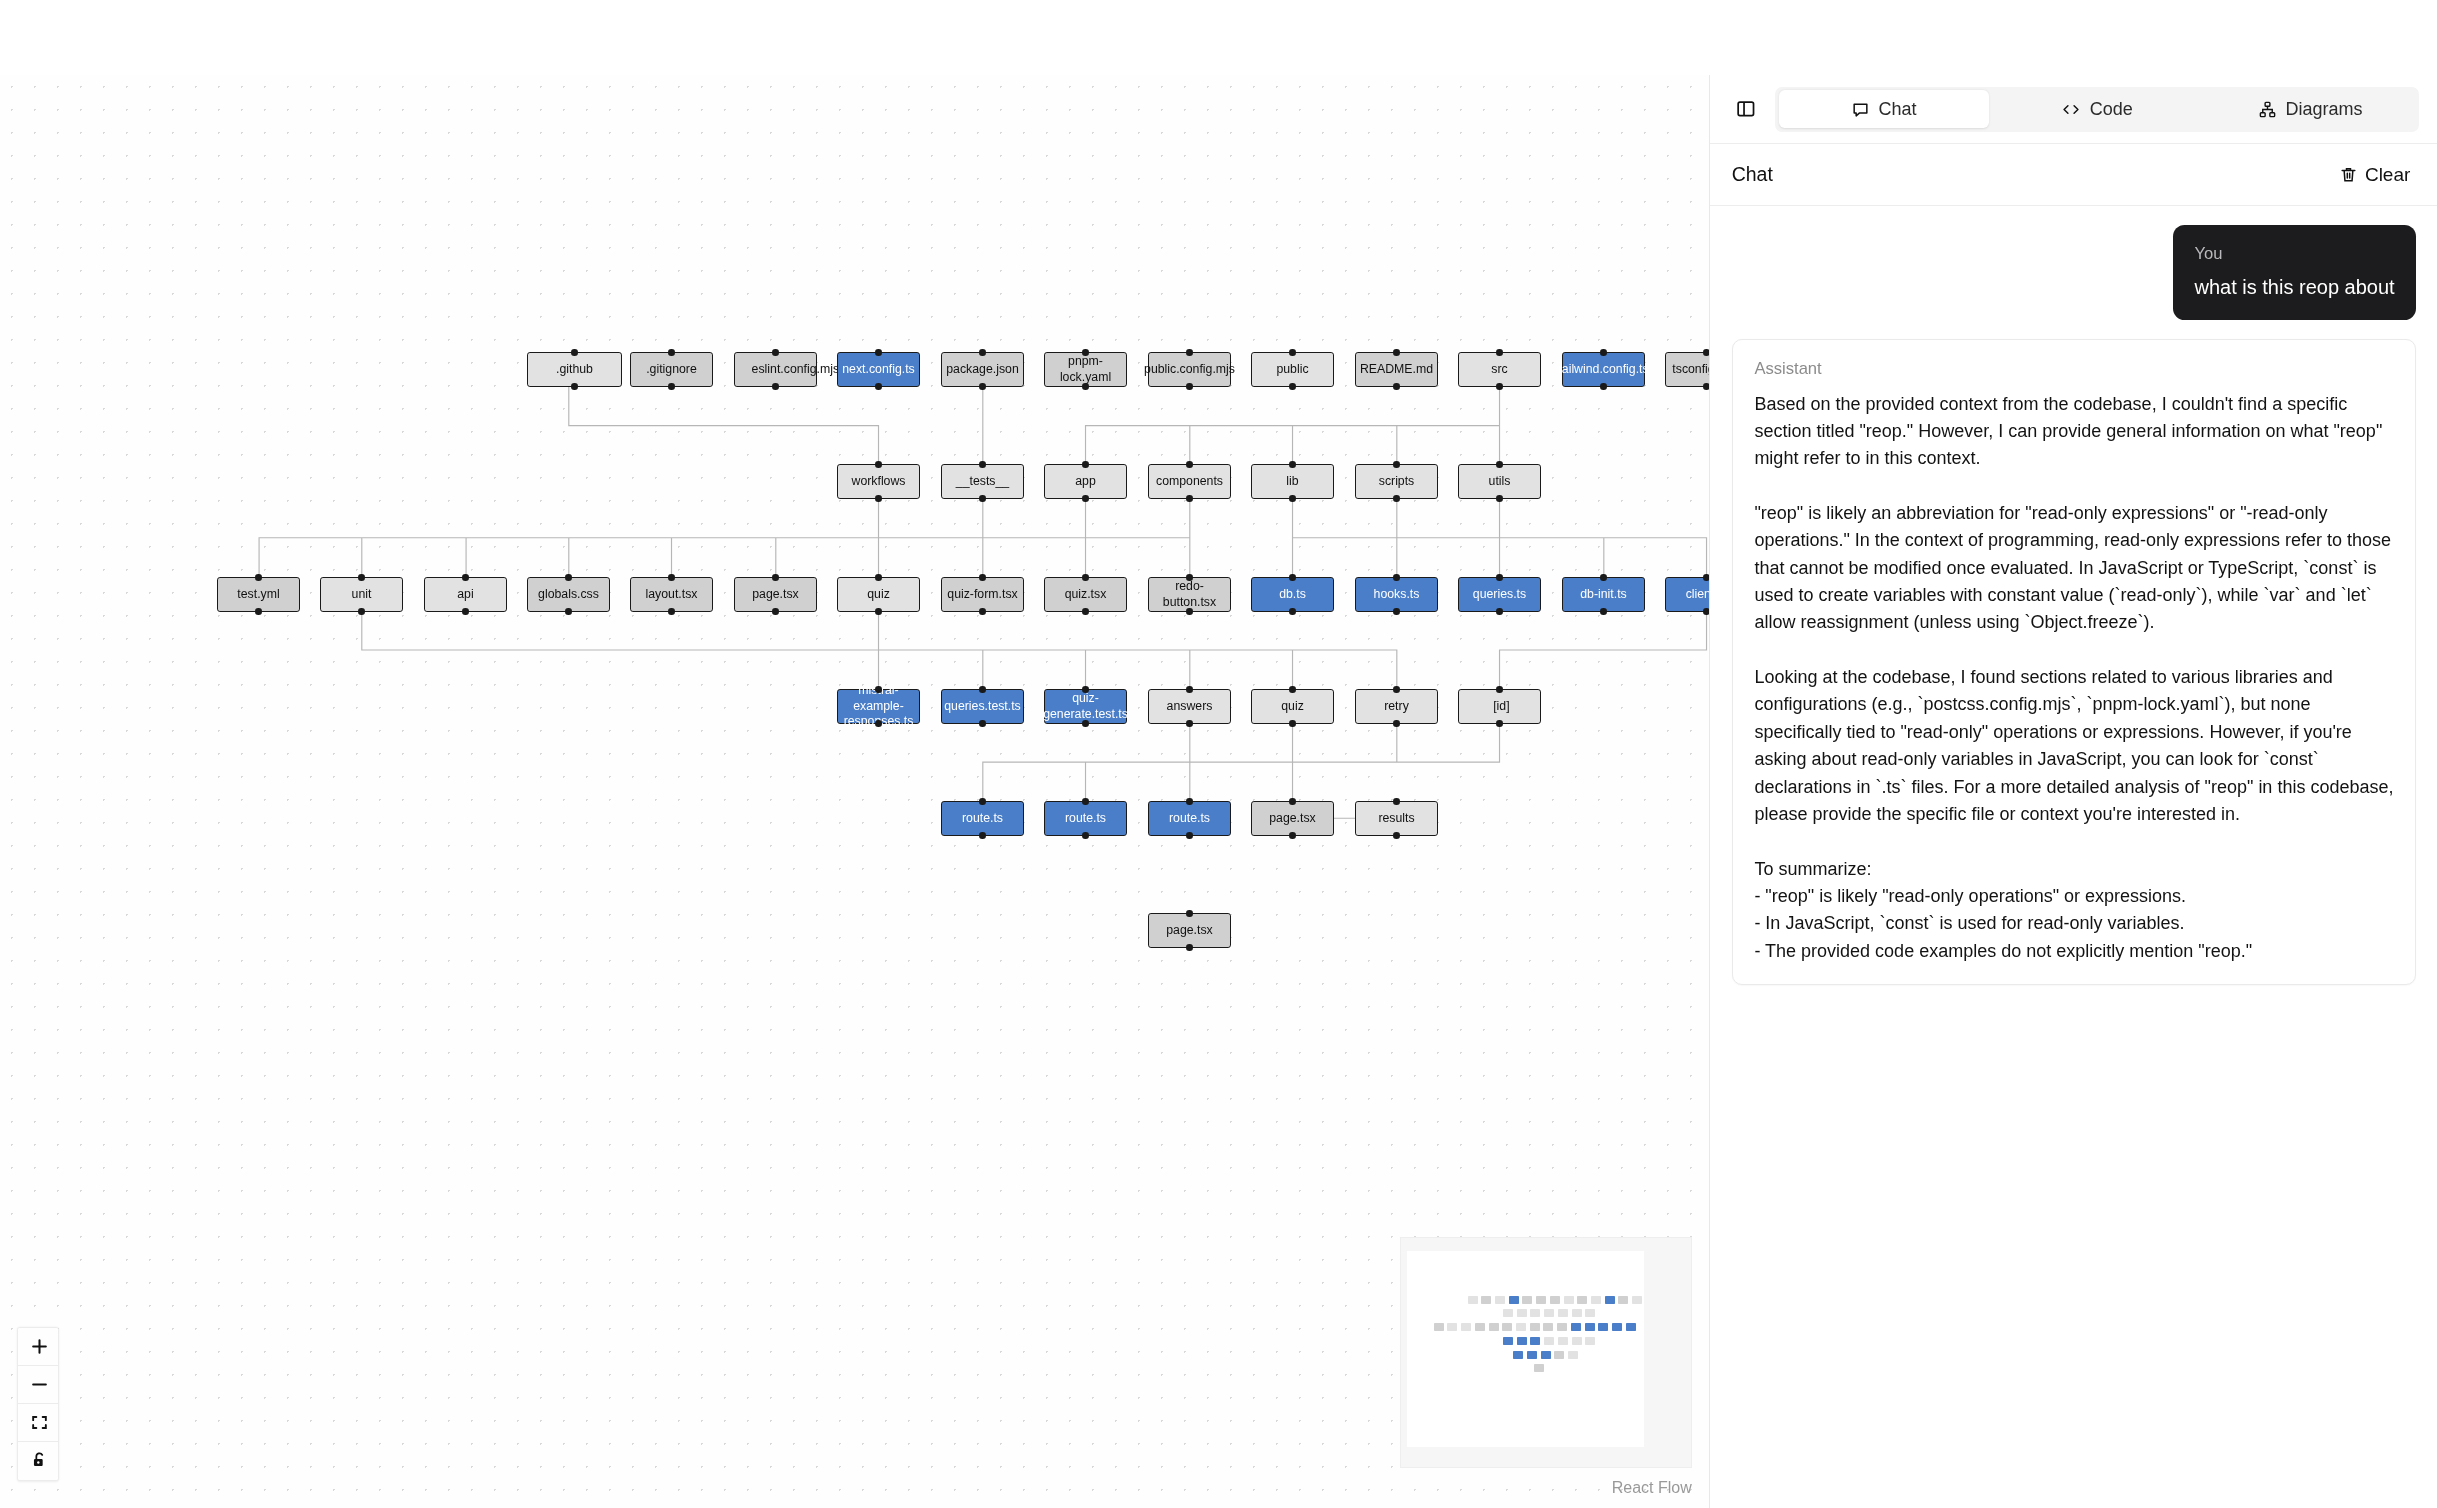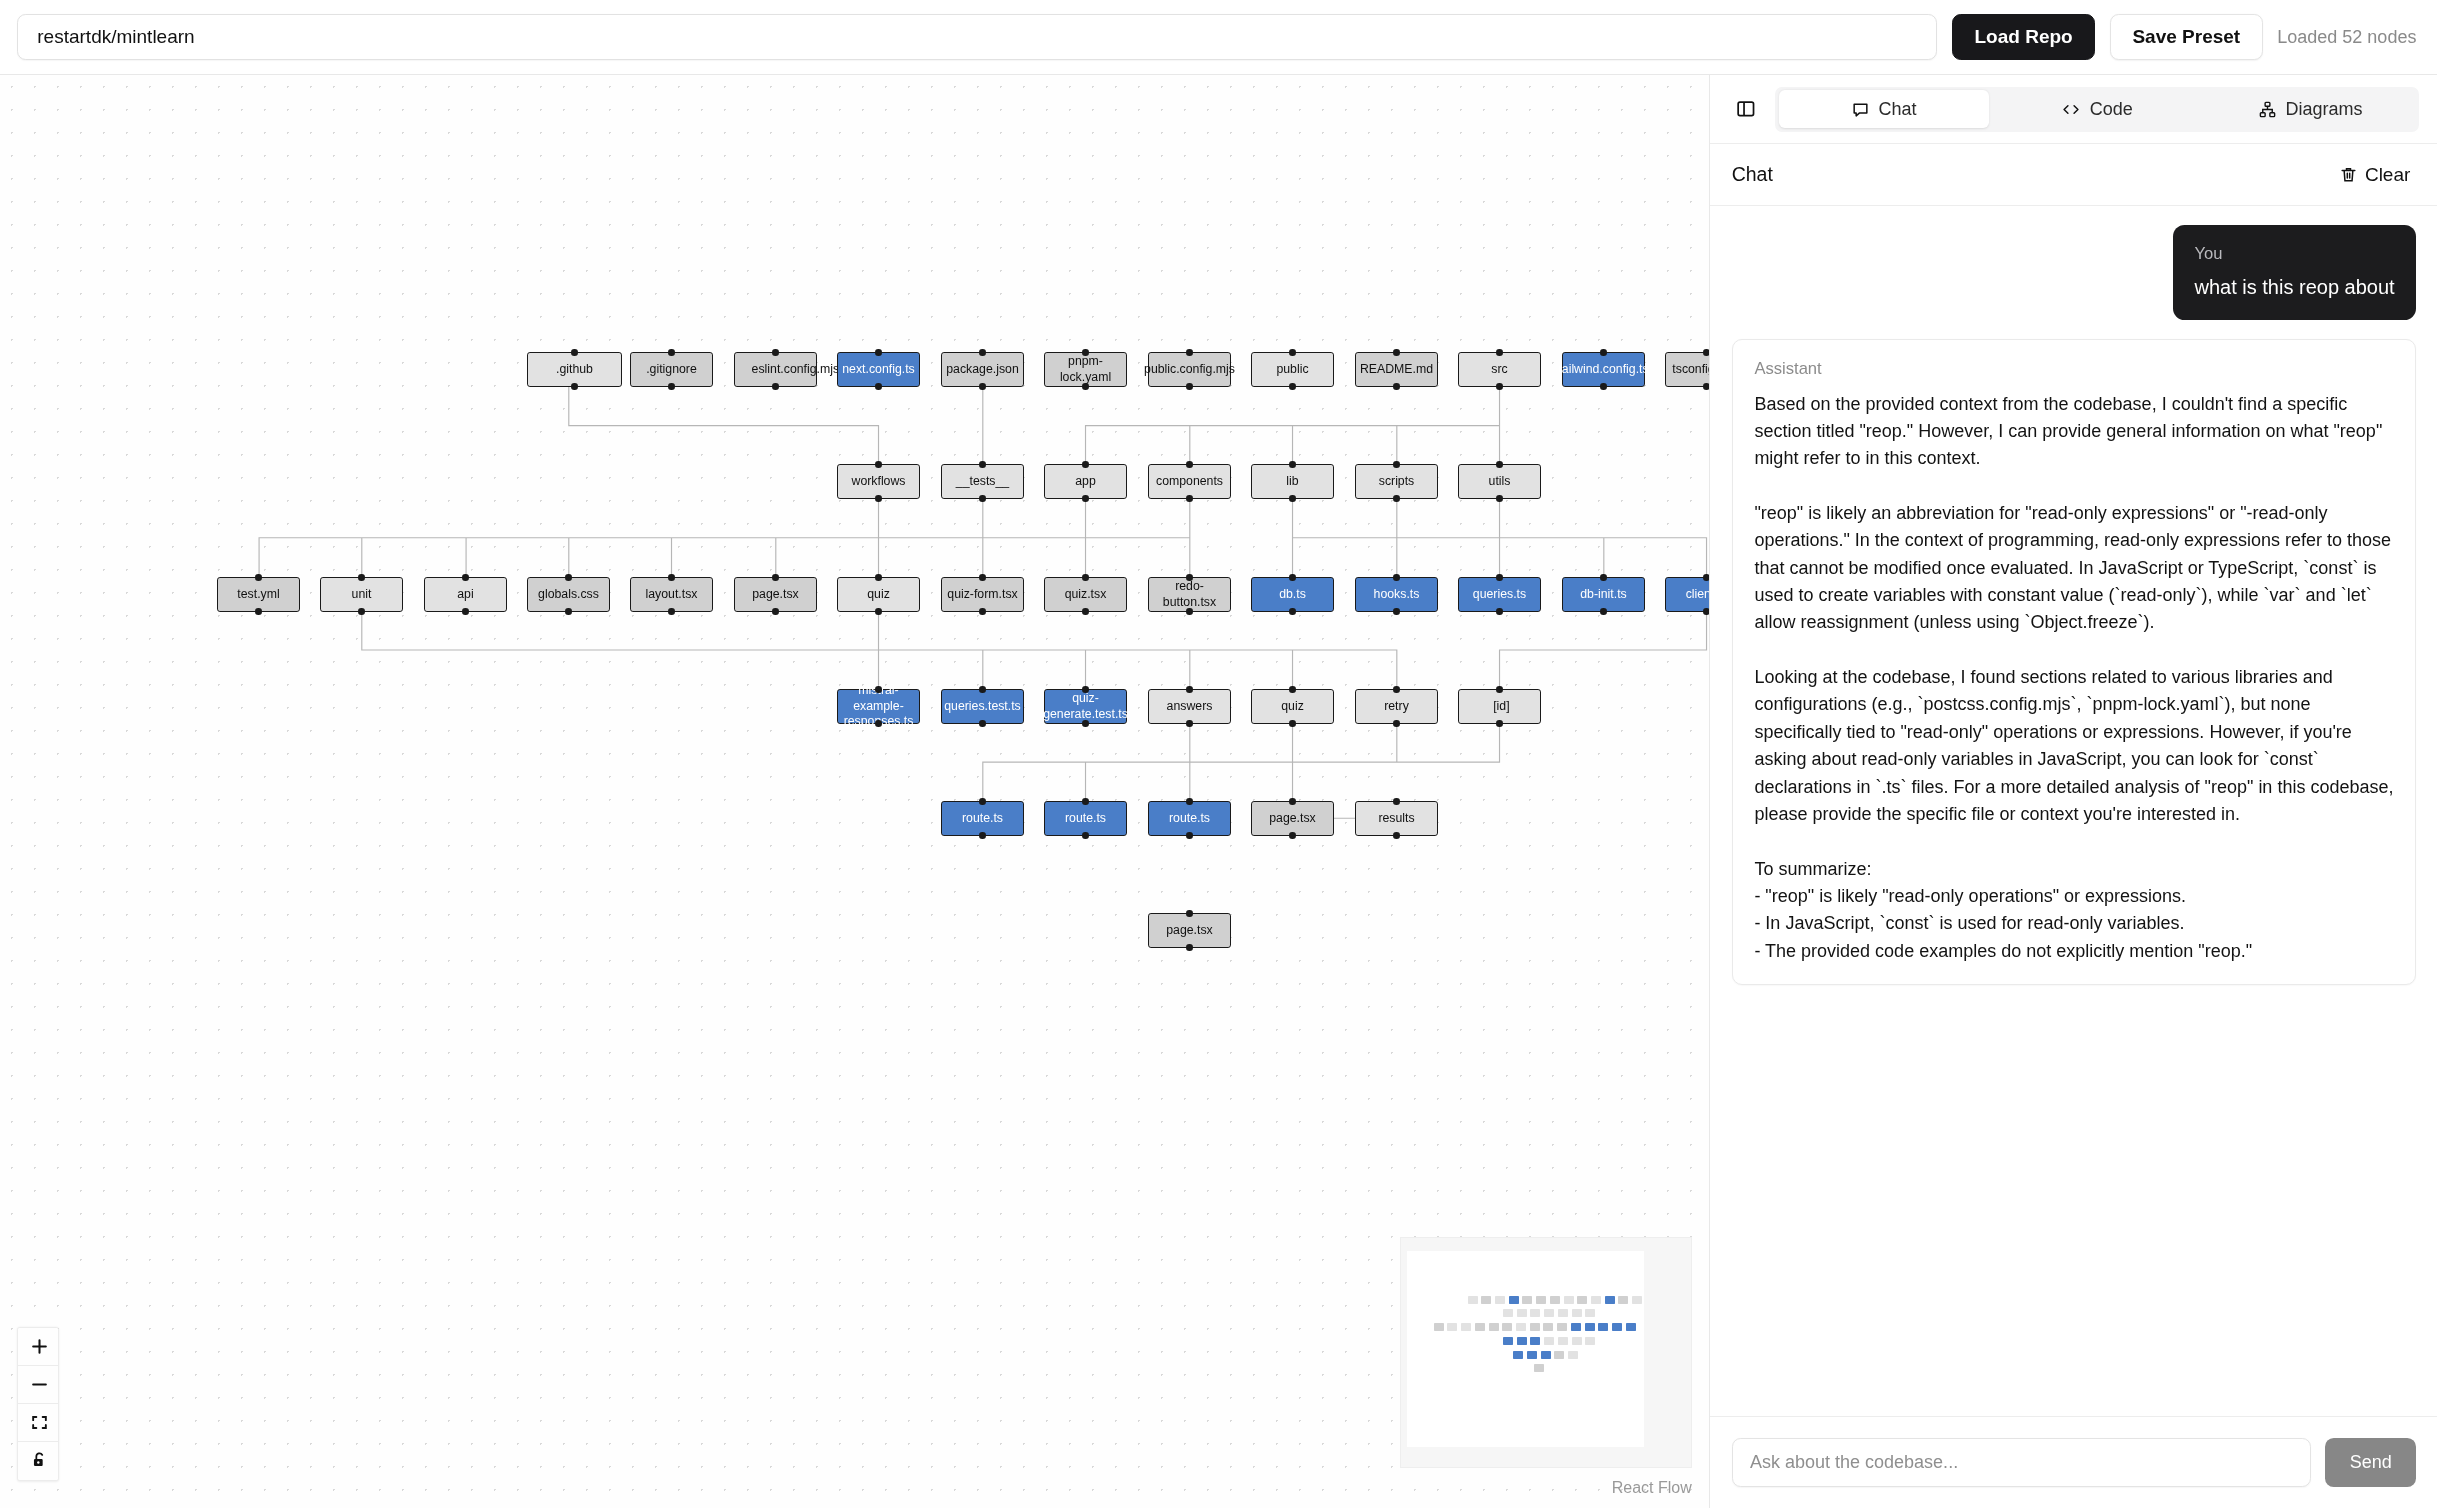--- a/index.html
+++ b/index.html
@@ -195,26 +195,20 @@
     height: 49px; padding: 0 24.5px; border-radius: 8.7px;
     background: #878787; color: #ffffff; border: none;
     font-size: 18px; cursor: pointer; font-family: "Liberation Sans", sans-serif;
   }
 </style>
 </head>
 <body>
 
 <div id="app">
 
-  <div class="topbar">
-    <input class="repo-input" value="restartdk/mintlearn" placeholder="owner/repo" style="">
-    <button class="btn btn-dark">Load Repo</button>
-    <button class="btn btn-light">Save Preset</button>
-    <div class="status-text">Loaded 52 nodes</div>
-  </div>
 
   <div class="canvas">
     <svg class="edges" id="edge-layer" viewBox="0 0 2368 1986" width="1709" height="1433">
         <path d="M 788.0360000000001 432.02959999999996 L 788.0360000000001 485.85979999999995 L 1217.276 485.85979999999995 L 1217.276 539.6899999999999 M 1361.816 432.02959999999996 L 1361.816 485.85979999999995 L 1361.816 485.85979999999995 L 1361.816 539.6899999999999 M 2077.946 432.02959999999996 L 2077.946 485.85979999999995 L 1504.166 485.85979999999995 L 1504.166 539.6899999999999 M 2077.946 432.02959999999996 L 2077.946 485.85979999999995 L 1648.706 485.85979999999995 L 1648.706 539.6899999999999 M 2077.946 432.02959999999996 L 2077.946 485.85979999999995 L 1791.056 485.85979999999995 L 1791.056 539.6899999999999 M 2077.946 432.02959999999996 L 2077.946 485.85979999999995 L 1935.596 485.85979999999995 L 1935.596 539.6899999999999 M 2077.946 432.02959999999996 L 2077.946 485.85979999999995 L 2077.946 485.85979999999995 L 2077.946 539.6899999999999 M 1217.276 587.5196 L 1217.276 641.3498 L 358.79600000000005 641.3498 L 358.79600000000005 695.18 M 1361.816 587.5196 L 1361.816 641.3498 L 501.14599999999996 641.3498 L 501.14599999999996 695.18 M 1361.816 587.5196 L 1361.816 641.3498 L 645.686 641.3498 L 645.686 695.18 M 1504.166 587.5196 L 1504.166 641.3498 L 788.0360000000001 641.3498 L 788.0360000000001 695.18 M 1504.166 587.5196 L 1504.166 641.3498 L 930.386 641.3498 L 930.386 695.18 M 1504.166 587.5196 L 1504.166 641.3498 L 1074.926 641.3498 L 1074.926 695.18 M 1504.166 587.5196 L 1504.166 641.3498 L 1217.276 641.3498 L 1217.276 695.18 M 1648.706 587.5196 L 1648.706 641.3498 L 1361.816 641.3498 L 1361.816 695.18 M 1648.706 587.5196 L 1648.706 641.3498 L 1504.166 641.3498 L 1504.166 695.18 M 1648.706 587.5196 L 1648.706 641.3498 L 1648.706 641.3498 L 1648.706 695.18 M 1791.056 587.5196 L 1791.056 641.3498 L 1791.056 641.3498 L 1791.056 695.18 M 1791.056 587.5196 L 1791.056 641.3498 L 1935.596 641.3498 L 1935.596 695.18 M 1791.056 587.5196 L 1791.056 641.3498 L 2077.946 641.3498 L 2077.946 695.18 M 1935.596 587.5196 L 1935.596 641.3498 L 2222.486 641.3498 L 2222.486 695.18 M 2077.946 587.5196 L 2077.946 641.3498 L 2364.836 641.3498 L 2364.836 695.18 M 501.14599999999996 743.0096 L 501.14599999999996 796.8398 L 1217.276 796.8398 L 1217.276 850.67 M 501.14599999999996 743.0096 L 501.14599999999996 796.8398 L 1361.816 796.8398 L 1361.816 850.67 M 501.14599999999996 743.0096 L 501.14599999999996 796.8398 L 1504.166 796.8398 L 1504.166 850.67 M 1217.276 743.0096 L 1217.276 796.8398 L 1648.706 796.8398 L 1648.706 850.67 M 1217.276 743.0096 L 1217.276 796.8398 L 1791.056 796.8398 L 1791.056 850.67 M 1217.276 743.0096 L 1217.276 796.8398 L 1935.596 796.8398 L 1935.596 850.67 M 2364.836 743.0096 L 2364.836 796.8398 L 2077.946 796.8398 L 2077.946 850.67 M 1648.706 898.4996 L 1648.706 952.3298 L 1361.816 952.3298 L 1361.816 1006.16 M 1791.056 898.4996 L 1791.056 952.3298 L 1504.166 952.3298 L 1504.166 1006.16 M 1935.596 898.4996 L 1935.596 952.3298 L 1648.706 952.3298 L 1648.706 1006.16 M 2077.946 898.4996 L 2077.946 952.3298 L 1791.056 952.3298 L 1791.056 1006.16 M 1791.056 1053.9895999999999 L 1791.056 1030.0747999999999 L 1935.596 1030.0747999999999 L 1935.596 1006.16 " fill="none" stroke="#b6b6b6" stroke-width="1.6"></path>
       </svg>
     <div id="node-layer">
         <div class="node" style="left: 527px; top: 277px; width: 95px; height: 35px; background: rgb(226, 226, 226);">
           <span>.github</span>
           <span class="handle-t"></span>
           <span class="handle-b"></span>
@@ -593,19 +587,15 @@
 Looking at the codebase, I found sections related to various libraries and configurations (e.g., `postcss.config.mjs`, `pnpm-lock.yaml`), but none specifically tied to "read-only" operations or expressions. However, if you're asking about read-only variables in JavaScript, you can look for `const` declarations in `.ts` files. For a more detailed analysis of "reop" in this codebase, please provide the specific file or context you're interested in.
 
 To summarize:
 - "reop" is likely "read-only operations" or expressions.
 - In JavaScript, `const` is used for read-only variables.
 - The provided code examples do not explicitly mention "reop."</div>
         </div>
       </div>
     </div>
 
-    <div class="chat-input-bar">
-      <input class="chat-input" placeholder="Ask about the codebase..." style="">
-      <button class="send-btn">Send</button>
-    </div>
   </div>
 </div>
 
 
 </body></html>

